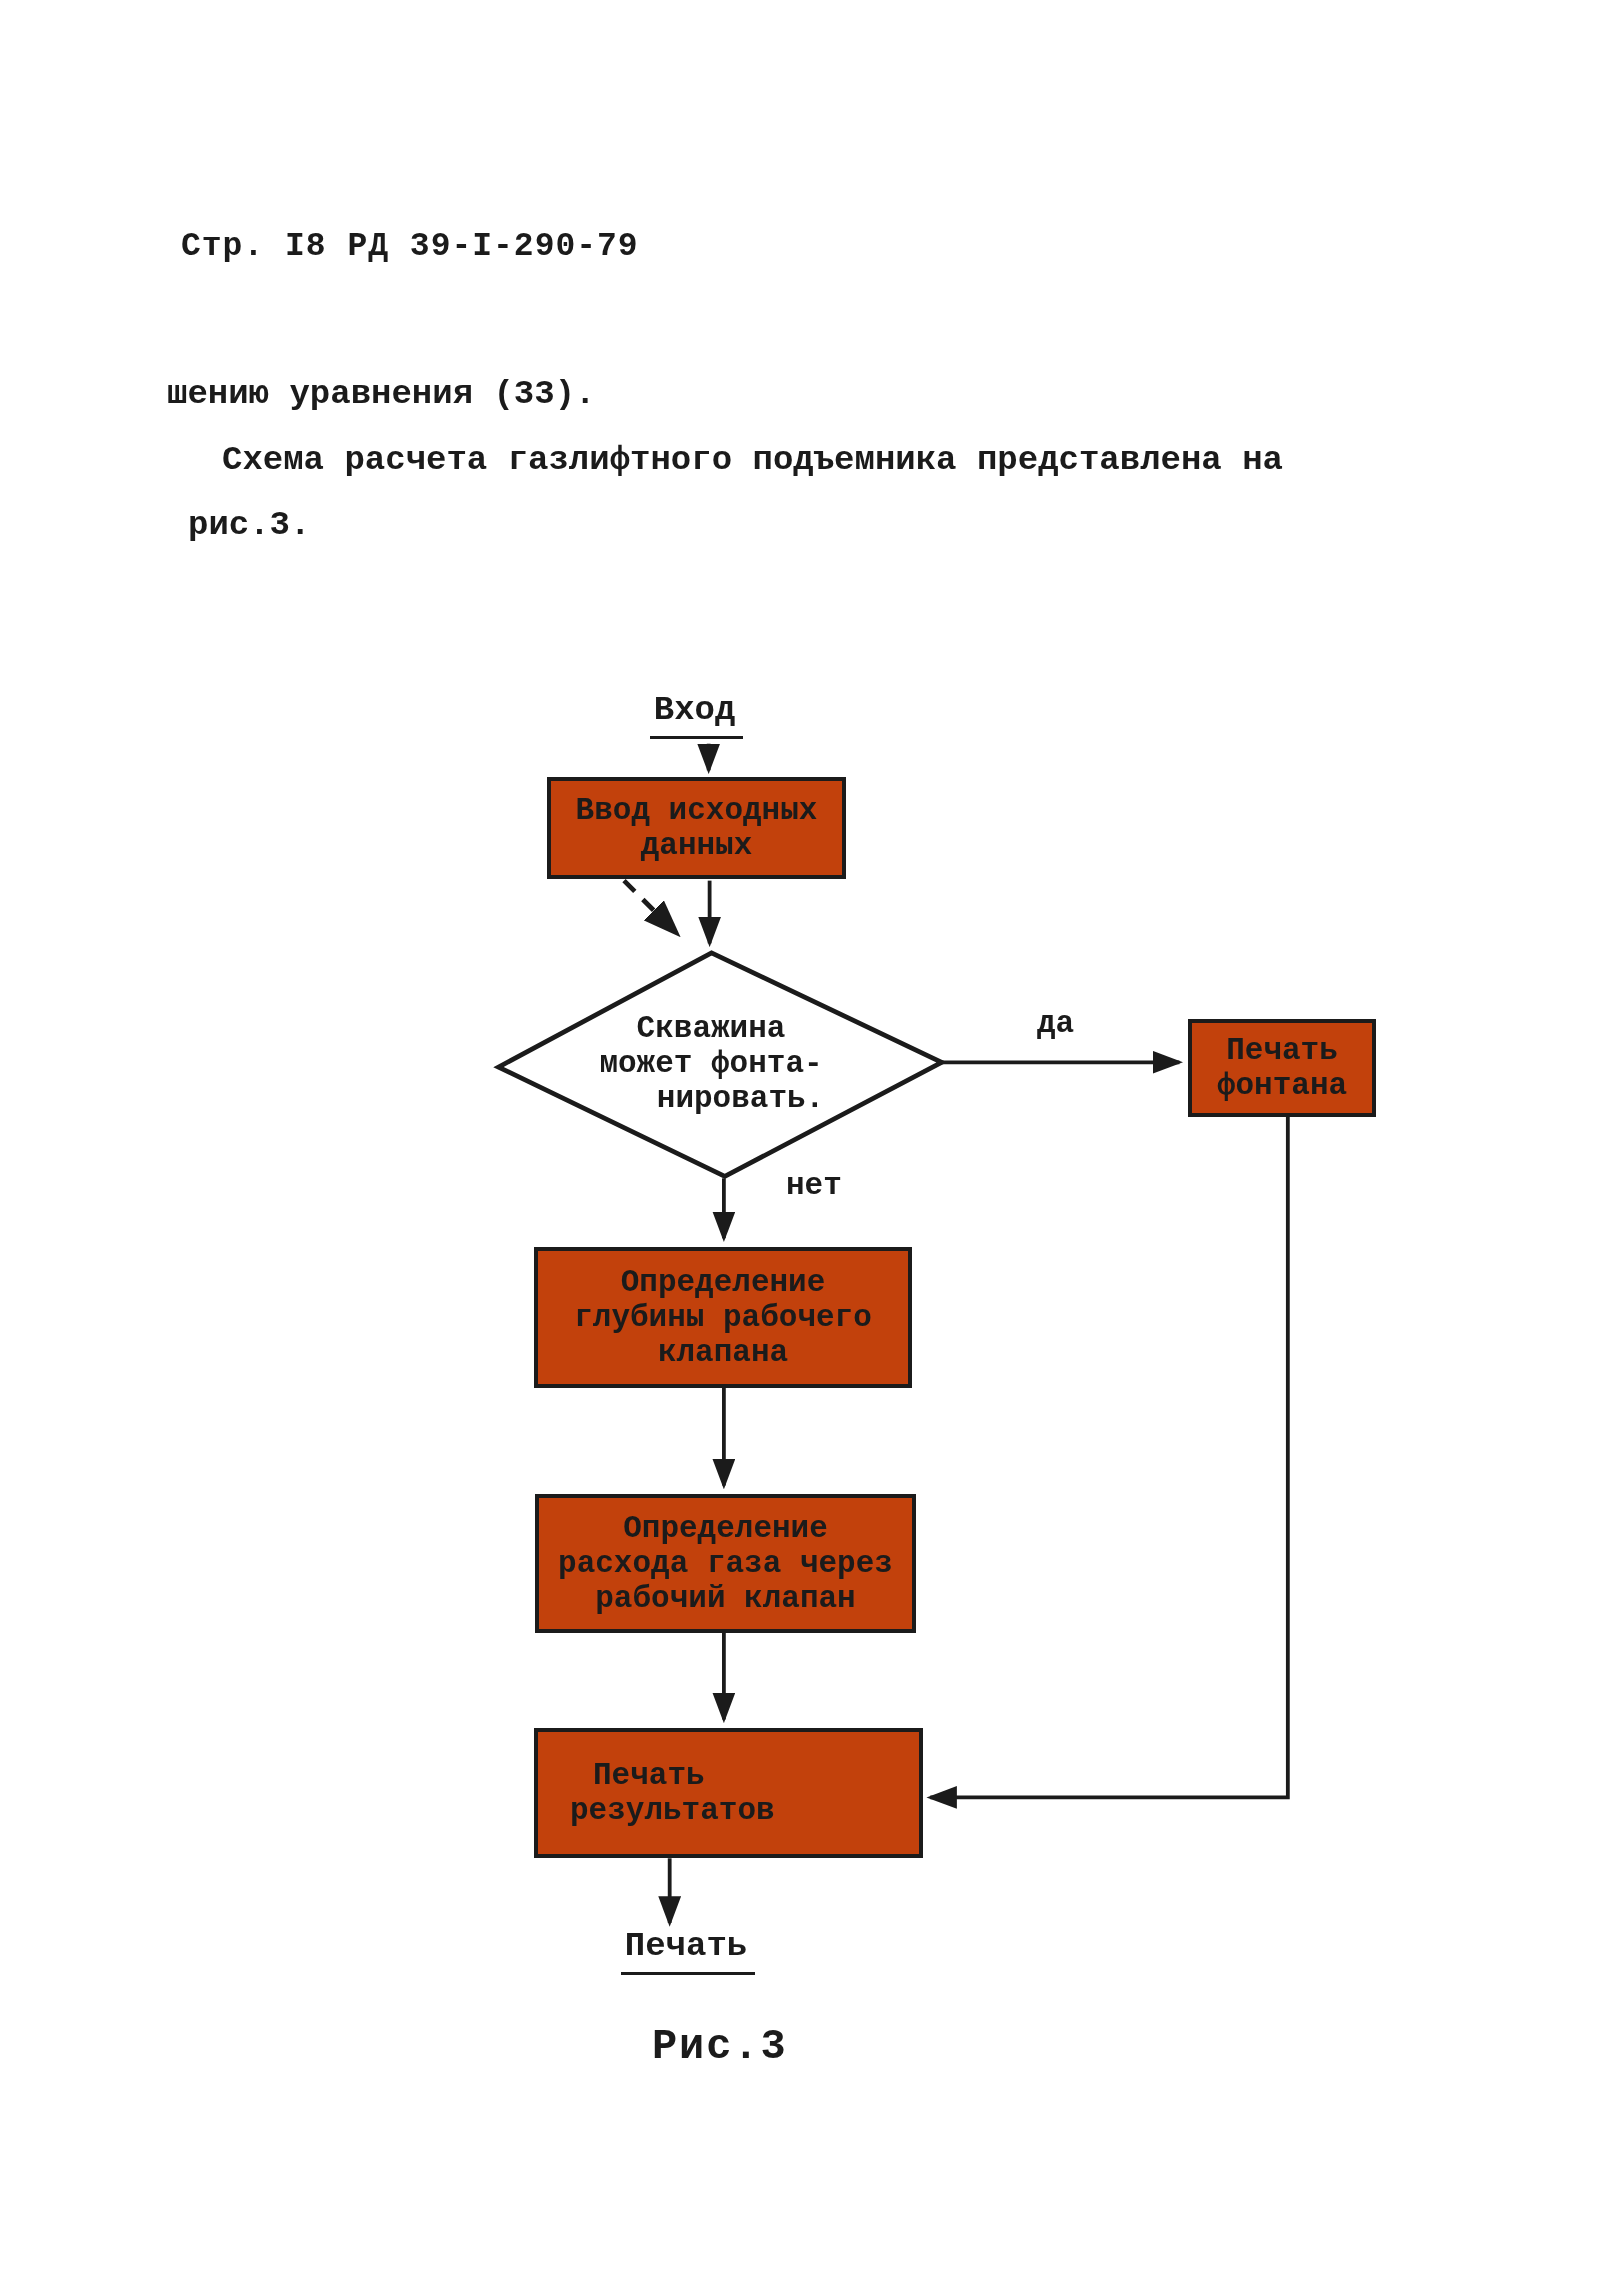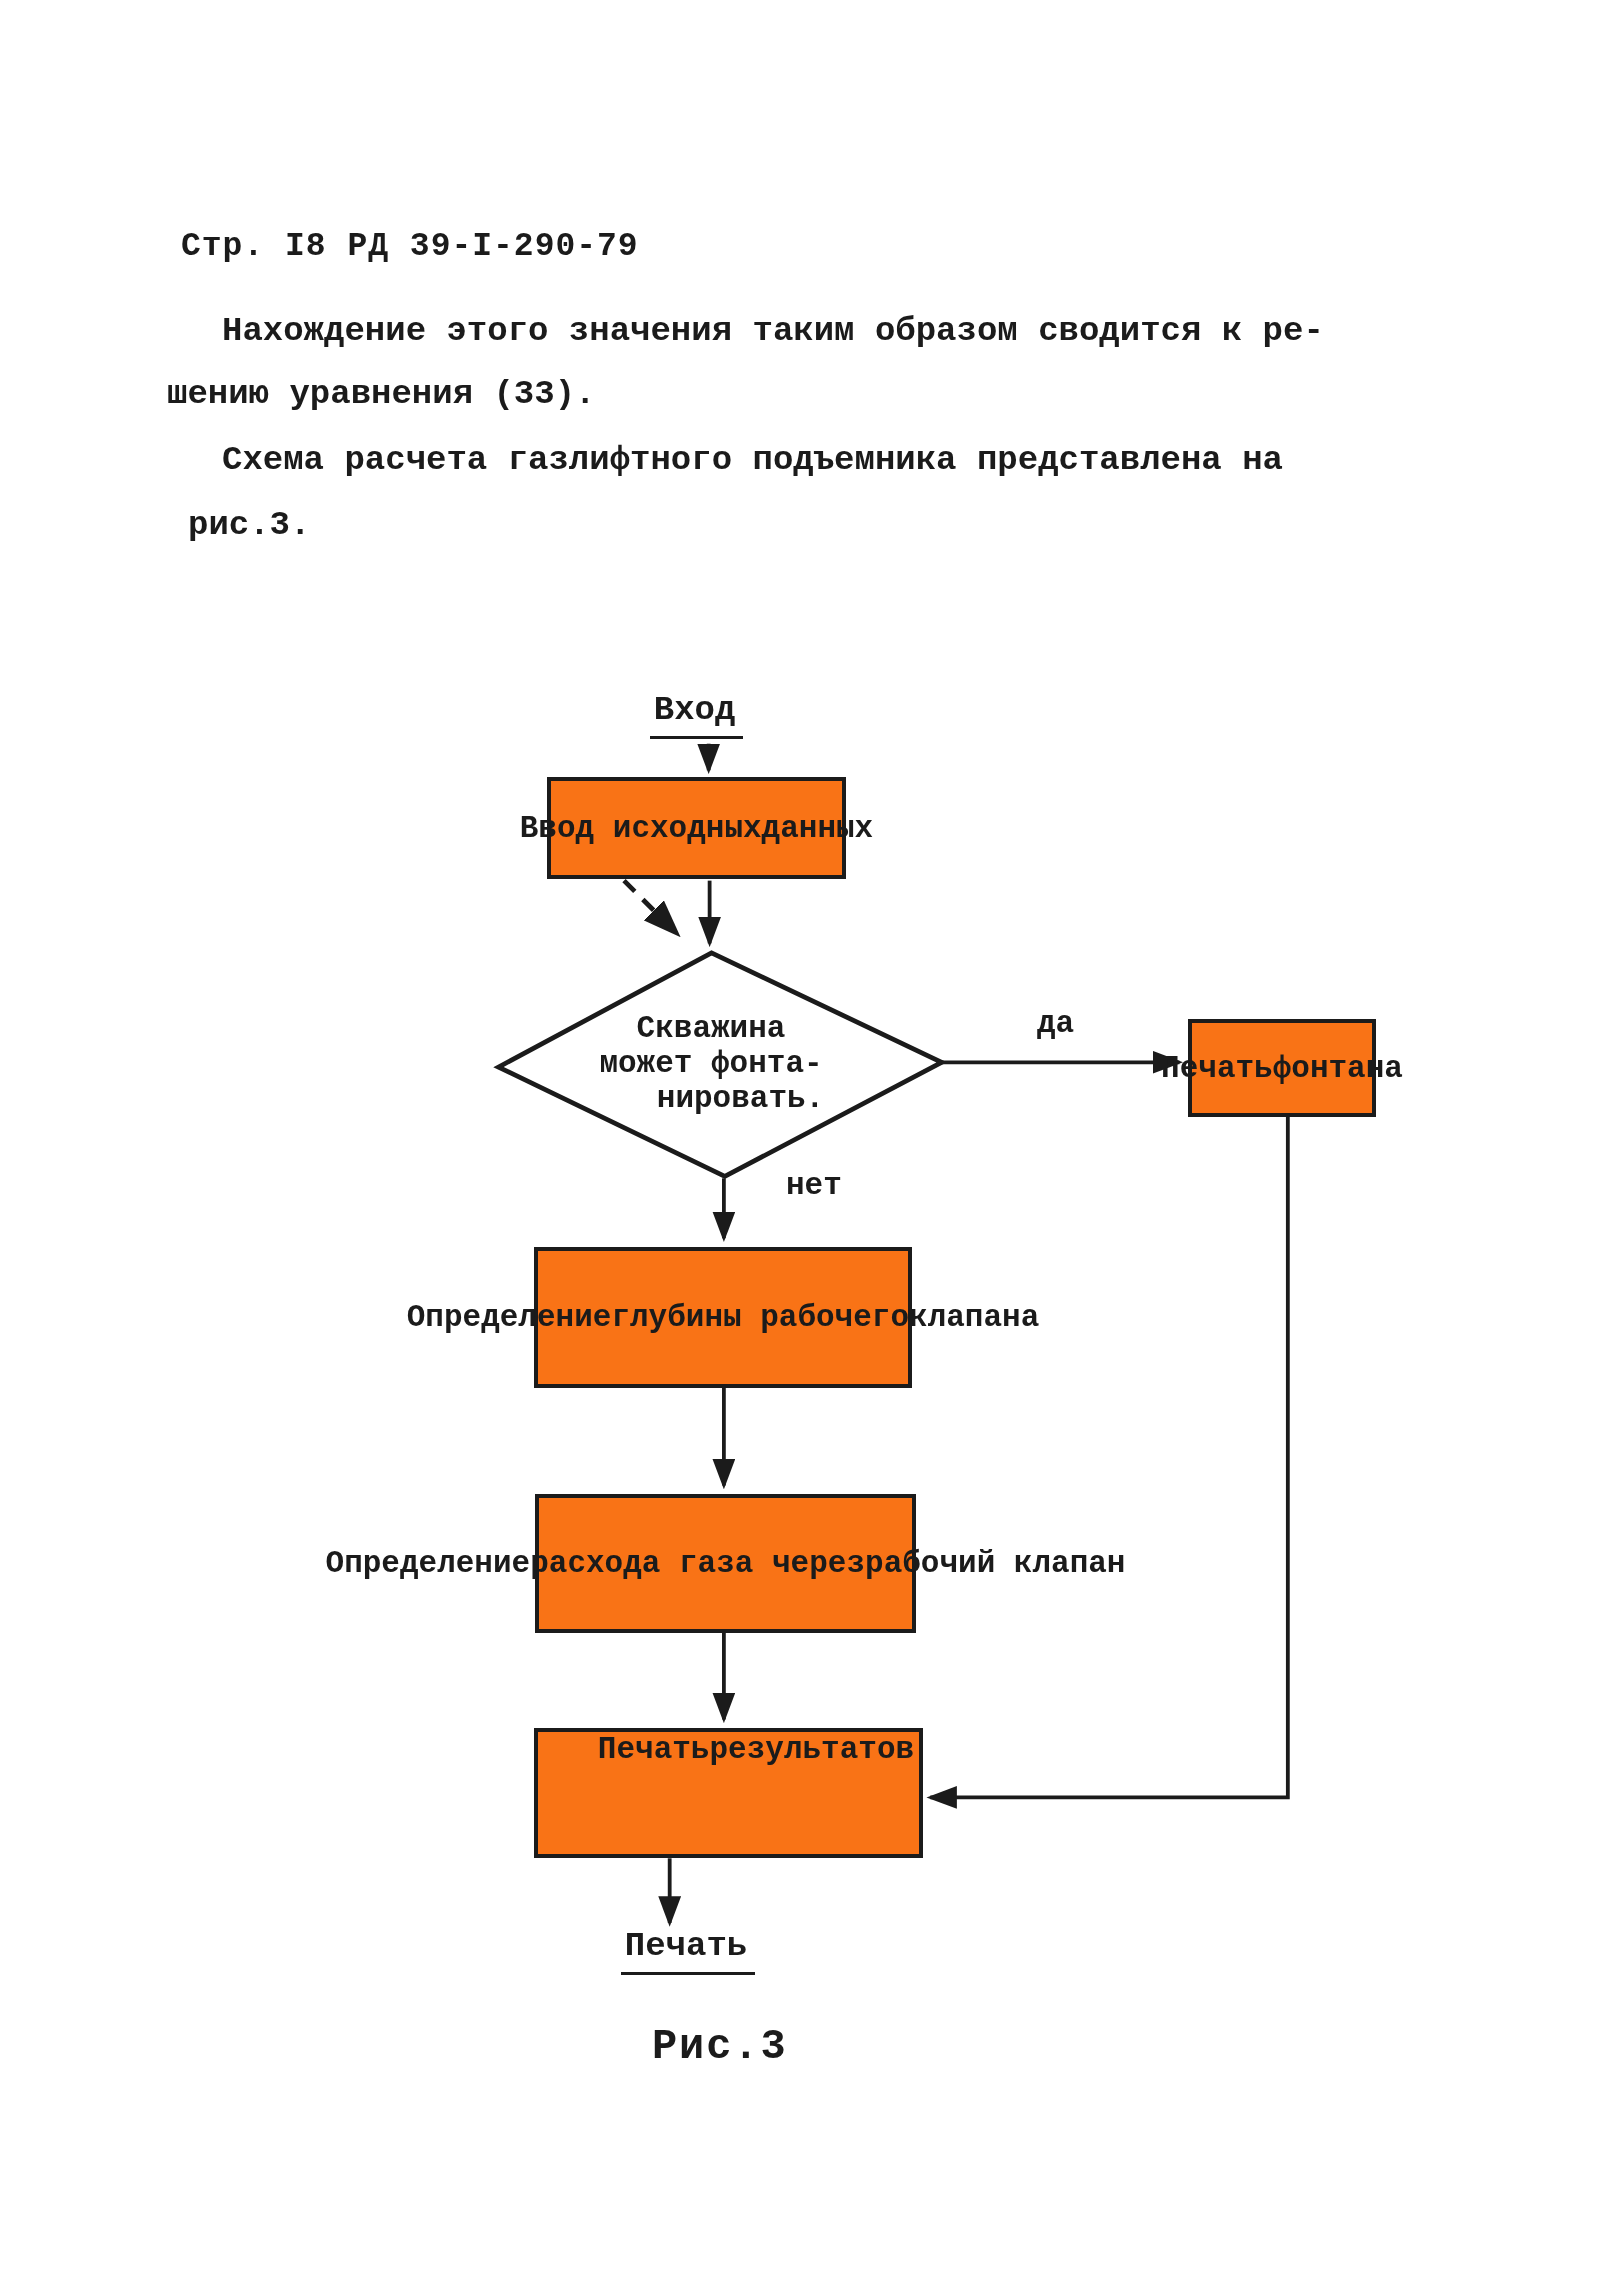--- a/index.html
+++ b/index.html
@@ -20,23 +20,23 @@
   .body-line{font-size:34px;line-height:38px;}
   .hdr{font-size:33px;letter-spacing:1px;}
   .flowlabel{font-size:34px;}
   .branchlabel{font-size:31px;}
   .ulabel{border-bottom:3.8px solid #1b1b1b;padding:0 7.6px 6.7px 3.8px;}
   .caption{font-size:42px;letter-spacing:1.9px;}
   svg.wires{position:absolute;left:0;top:0;}
   .fbox{
     position:absolute;
     border:4.8px solid #1b1b1b;
-    background:#f97316;
+    background:#c2410c;
     box-sizing:border-box;
-    display:flex;flex-direction:row;
+    display:flex;flex-direction:column;
     justify-content:center;align-items:center;
     text-align:center;
     font-weight:700;font-size:31px;line-height:35px;
     color:#1b1b1b;
   }
   .fbox div{white-space:nowrap;}
   .decision-text{
     position:absolute;
     text-align:center;
     font-weight:700;font-size:31px;line-height:35px;
@@ -47,21 +47,20 @@
   .print-lines{align-items:flex-start;padding-left:59px;text-align:left;}
   .print-lines .l0{margin-left:23px;}
 </style>
 </head>
 <body>
 
 <div class="page">
 
   <div class="txt hdr" style="left:181px;top:228px;">Стр. I8 РД 39-I-290-79</div>
 
-  <div class="txt body-line" style="left:222px;top:312px;">Нахождение этого значения таким образом сводится к ре-</div>
   <div class="txt body-line" style="left:167px;top:375px;">шению уравнения (33).</div>
   <div class="txt body-line" style="left:222px;top:441px;">Схема расчета газлифтного подъемника представлена на</div>
   <div class="txt body-line" style="left:188px;top:506px;">рис.3.</div>
 
   <svg class="wires" width="1618" height="2291" viewBox="0 0 1701 2409">
     <defs>
       <marker id="ah" markerWidth="8" markerHeight="6" refX="7" refY="3" orient="auto" markerUnits="strokeWidth">
         <path d="M0,0 L8,3 L0,6 Z" fill="#1b1b1b"></path>
       </marker>
     </defs>

